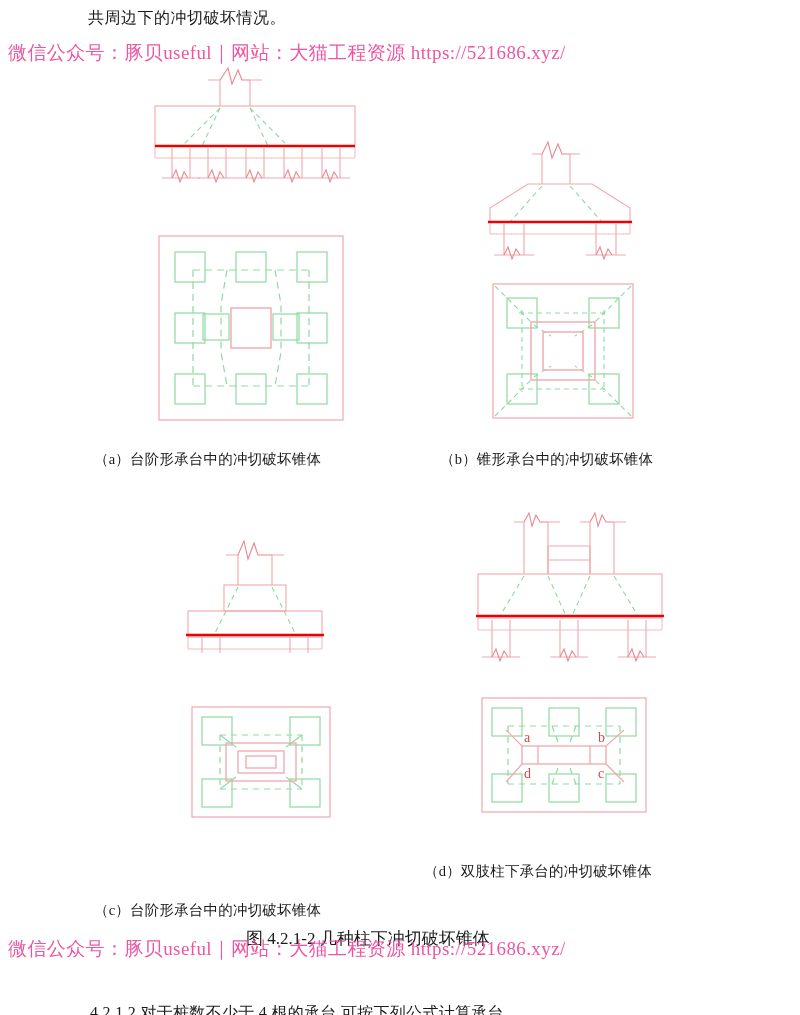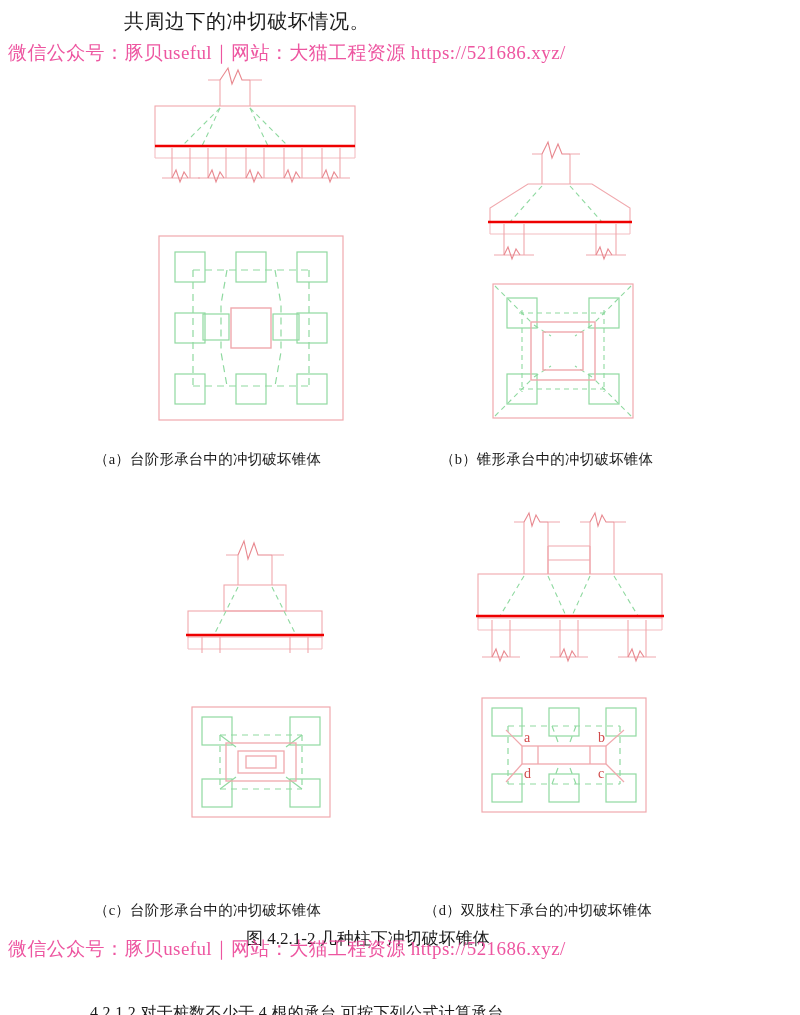--- a/index.html
+++ b/index.html
@@ -5,38 +5,37 @@
   html,body{margin:0;padding:0;}
   body{
     width:800px;height:1015px;position:relative;background:#ffffff;
     font-family:"Liberation Serif","DejaVu Serif",serif;
     color:#1a1a1a;overflow:hidden;
   }
   .page{position:absolute;inset:0;}
 
   
   .top-line{
-    position:absolute;left:88px;top:8px;font-size:20px;letter-spacing:.5px;
+    position:absolute;left:88px;top:8px;font-size:16px;letter-spacing:.5px;
     white-space:nowrap;
-    margin-left:36px;
   }
   .watermark{
     position:absolute;left:8px;white-space:nowrap;
     font-size:19px;color:#ec4899;opacity:.92;letter-spacing:.4px;
   }
   .wm-top{top:40px;}
   .wm-bottom{top:936px;}
 
   .caption{
     position:absolute;font-size:14.5px;white-space:nowrap;letter-spacing:.2px;
   }
   .cap-a{left:94px;top:450px;}
   .cap-b{left:440px;top:450px;}
   .cap-c{left:94px;top:901px;}
-  .cap-d{left:424px;top:901px;}
+  .cap-d{left:424px;top:862px;}
   .note-abcd{position:absolute;left:424px;top:863px;font-size:14.5px;white-space:nowrap;}
   .fig-title{position:absolute;left:246px;top:927px;font-size:17px;white-space:nowrap;}
   .clause{position:absolute;left:90px;top:963px;font-size:16px;white-space:nowrap;letter-spacing:.3px;margin-top:40px;}
 
   
   .dwg{position:absolute;}
   .dwg svg{display:block;overflow:visible;}
 </style>
 </head>
 <body>

